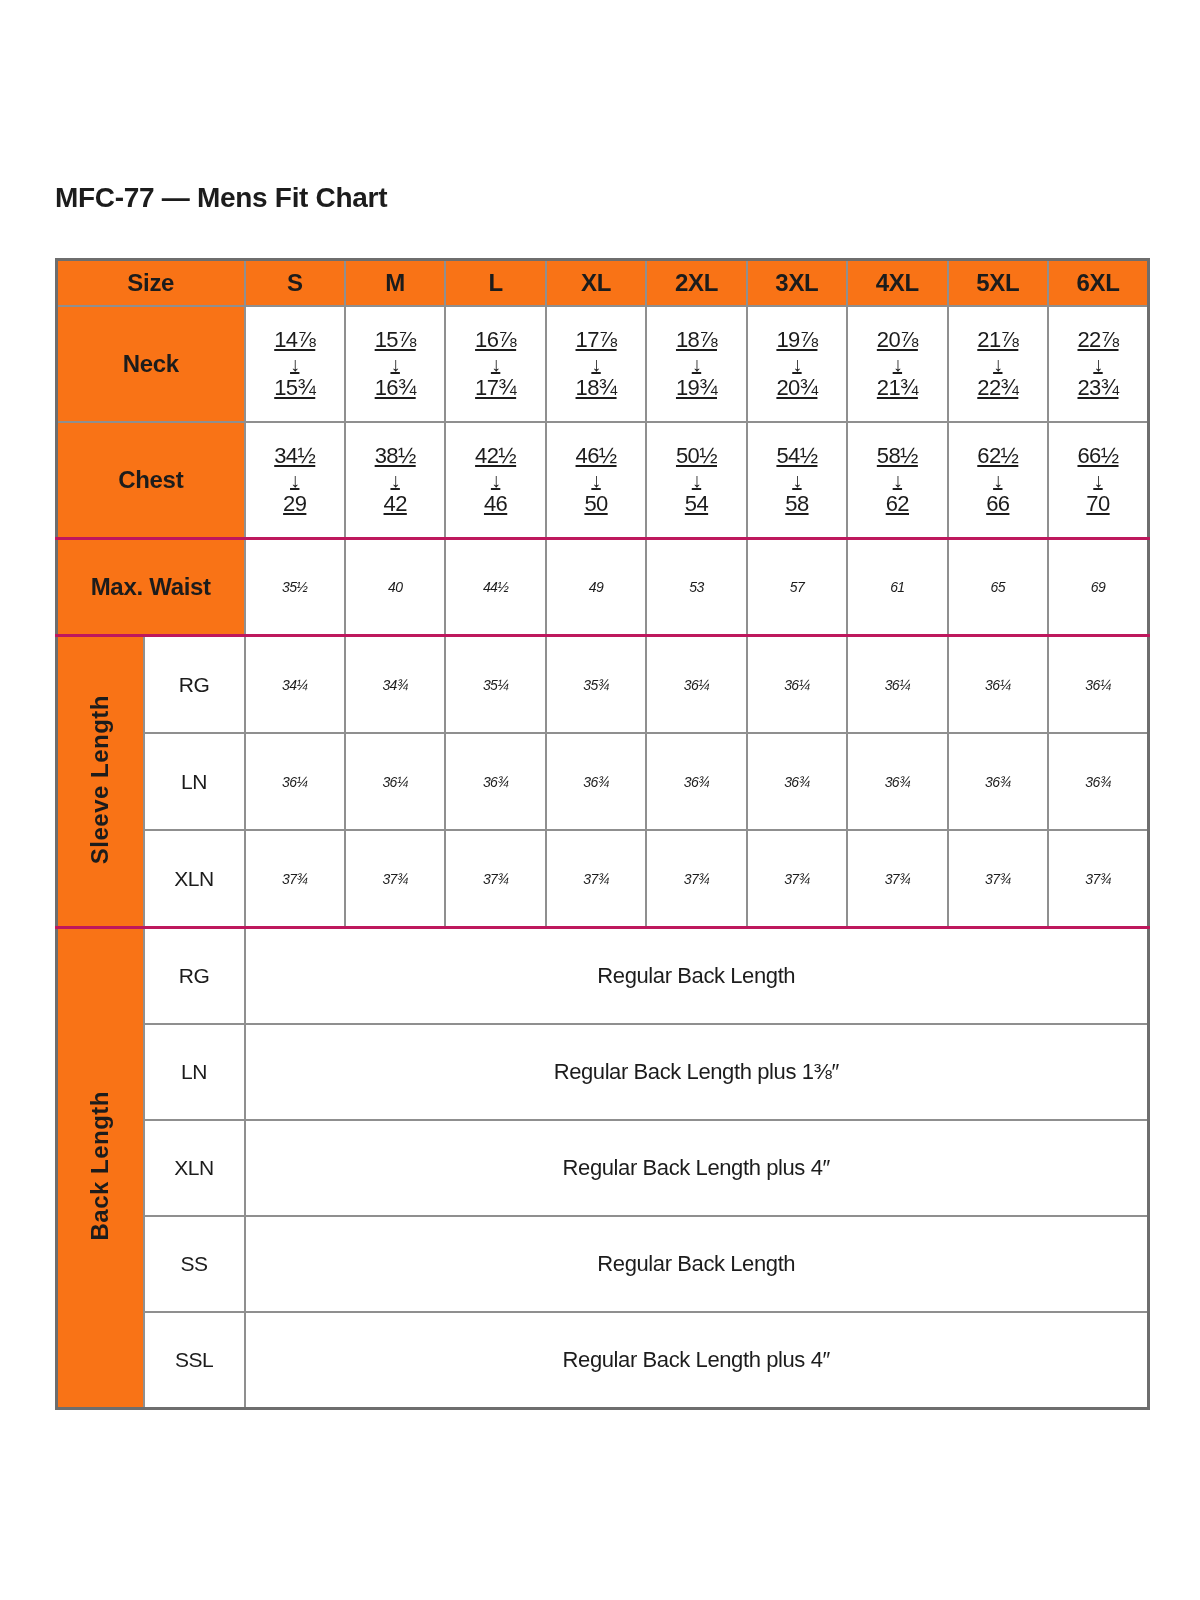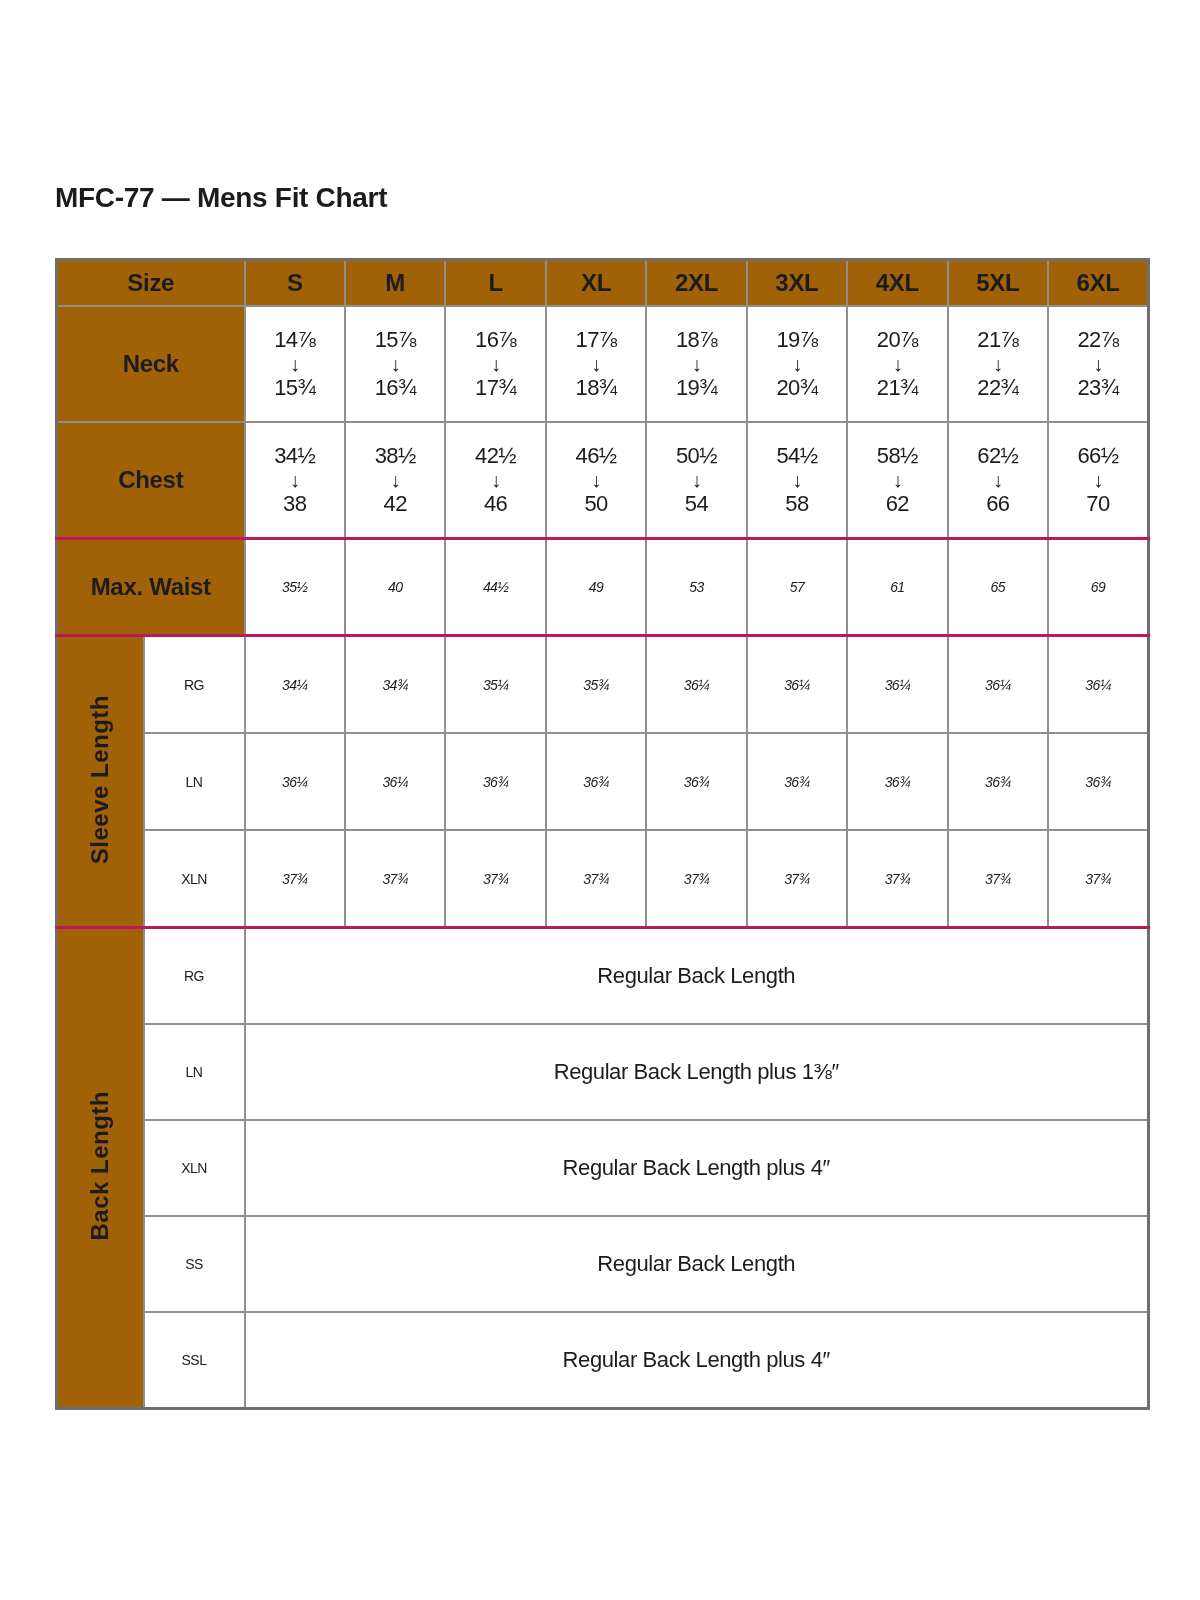--- a/index.html
+++ b/index.html
@@ -10,26 +10,26 @@
   table.fit{position:absolute;left:55px;top:258px;width:1095px;
             border-collapse:collapse;table-layout:fixed;
             border:3px solid #6e6e6e;}
   td{border:2px solid #8f8f8f;text-align:center;vertical-align:middle;
      padding:0;overflow:hidden;}
   .r-hdr td{height:44px;}
   .r-neck td,.r-chest td{height:114px;}
   .r-waist td{height:94px;}
   .r-sl td{height:95px;}
   .r-bl td{height:94px;}
-  .fill{background:#a16207;}
+  .fill{background:#f97316;}
   .hdr{font-weight:bold;font-size:24px;letter-spacing:-0.3px;}
   .lbl{font-weight:bold;font-size:24px;letter-spacing:-0.3px;margin-top:40px;}
   .val{font-size:14px;letter-spacing:-0.6px;font-style:italic;}
-  .sub{font-size:14px;letter-spacing:-0.5px;}
-  .range span{display:block;line-height:1.2;font-size:22px;letter-spacing:-0.6px;}
+  .sub{font-size:21px;letter-spacing:-0.5px;}
+  .range span{display:block;line-height:1.2;font-size:22px;letter-spacing:-0.6px;text-decoration:underline;}
   .range .arr{font-weight:bold;font-size:20px;line-height:1.1;}
   .vcell{width:87px;}
   .vcell .vtext{display:inline-block;writing-mode:vertical-rl;transform:rotate(180deg);
                 font-weight:bold;font-size:24px;letter-spacing:0.5px;white-space:nowrap;}
   .merged{font-size:22px;letter-spacing:-0.4px;}
   
   tr.sect td{border-top:3px solid #be185d;}
 </style>
 </head>
 <body>
@@ -113,21 +113,21 @@
             <span class="arr">↓</span>
             <span>23¾</span>
           </td>
     </tr>
 
     <tr class="r-chest">
       <td class="fill lbl" colspan="2">Chest</td>
       <td class="range">
             <span>34½</span>
             <span class="arr">↓</span>
-            <span>38</span>
+            <span>29</span>
           </td>
       <td class="range">
             <span>38½</span>
             <span class="arr">↓</span>
             <span>42</span>
           </td>
       <td class="range">
             <span>42½</span>
             <span class="arr">↓</span>
             <span>46</span>

